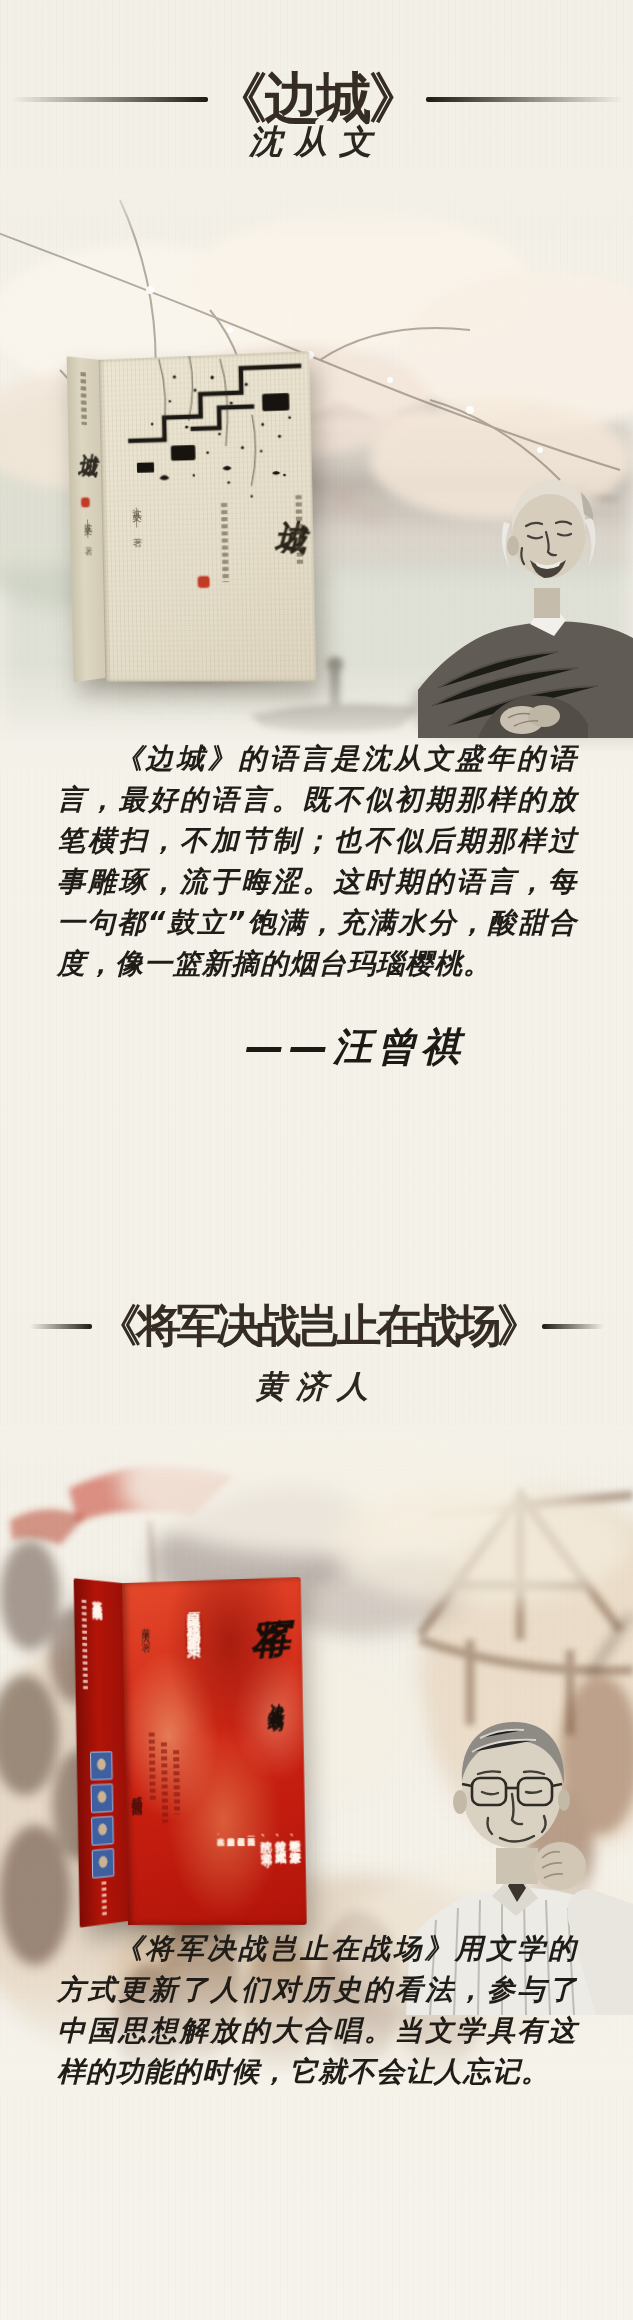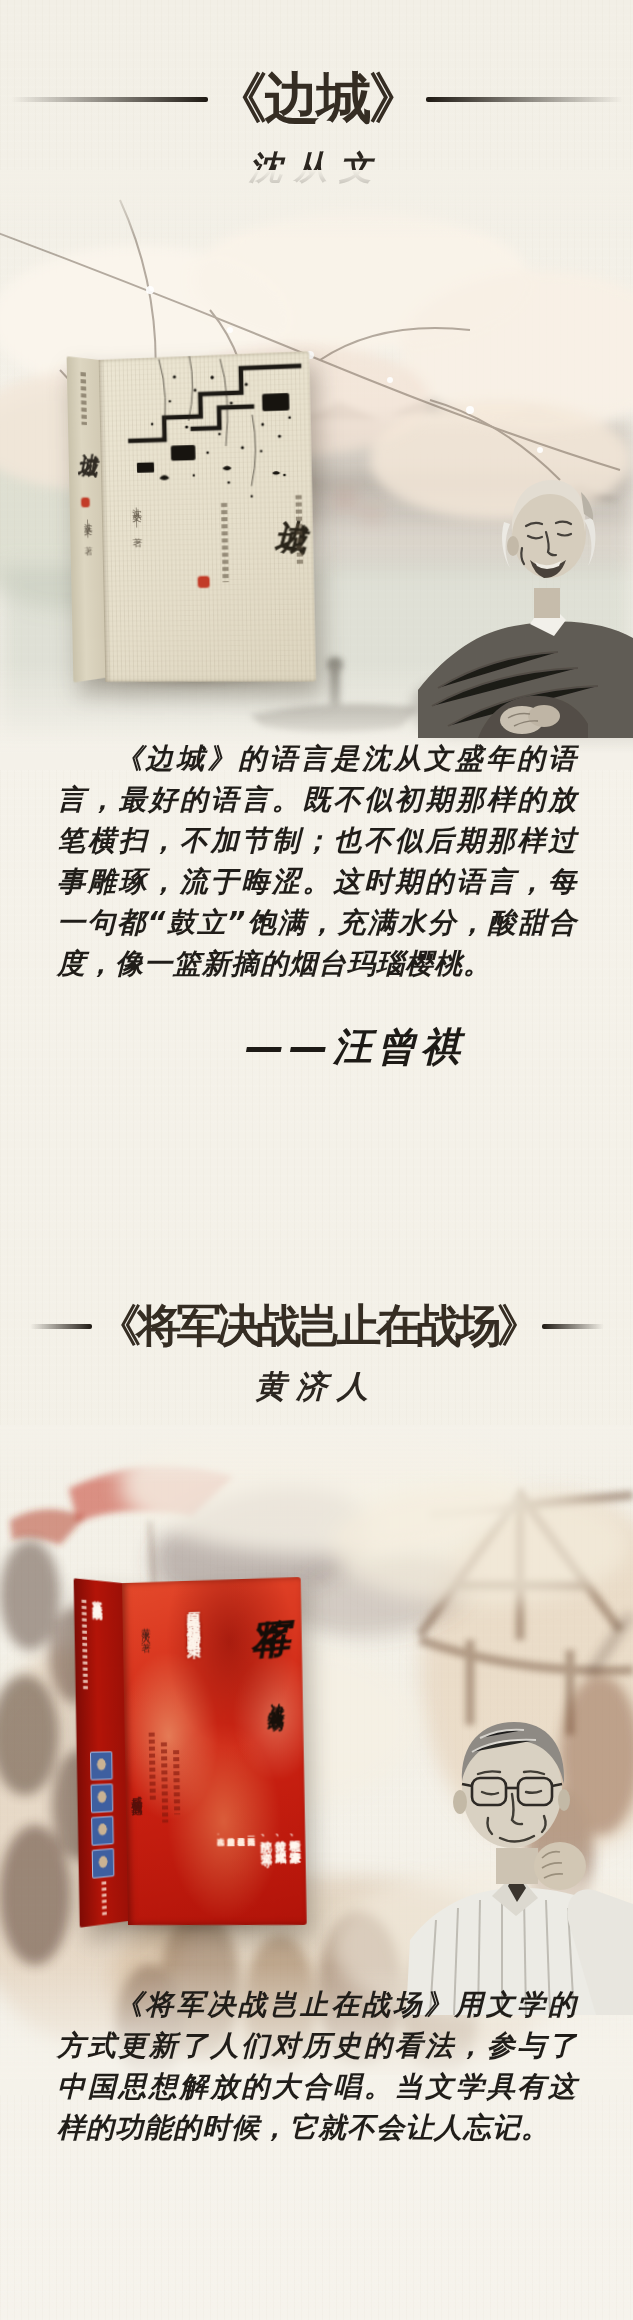--- a/index.html
+++ b/index.html
@@ -16,28 +16,28 @@
   .hdr-row{left:0;right:0;display:flex;align-items:center;justify-content:center;gap:5px;}
   .hline{height:5px;border-radius:2px;flex:0 0 auto;}
   .hline.l{background:linear-gradient(to right, rgba(22,17,11,0), rgba(22,17,11,.96));}
   .hline.r{background:linear-gradient(to left, rgba(22,17,11,0), rgba(22,17,11,.96));}
   .s1line{width:197px;} .s2line{width:62px;}
   .big-title{font-weight:900;color:#352d23;white-space:nowrap;
     text-shadow:0 1px 0 rgba(255,255,255,.4);}
   #title1{font-size:55px;letter-spacing:-3px;}
   #title2{font-size:45px;letter-spacing:-5px;}
   .calli{font-style:italic;font-weight:bold;color:#2b2620;text-align:center;left:0;right:0;}
-  #authorname1{top:146px;font-size:33px;letter-spacing:12px;}
+  #authorname1{top:120px;font-size:33px;letter-spacing:12px;}
   #authorname2{top:1366px;font-size:31px;letter-spacing:10px;}
   
   .quote{width:520px;left:41px;font-size:28px;line-height:41px;letter-spacing:1px;
     font-style:italic;font-weight:600;color:#201d19;text-indent:2.05em;text-align:justify;
     word-break:break-all;margin:16px;z-index:6;}
   #quote1{top:722px;}
-  #quote2{top:1968px;}
+  #quote2{top:1912px;}
   .attrib{left:0;right:0;text-align:right;font-style:italic;font-weight:bold;color:#1d1a16;
     letter-spacing:5px;z-index:6;margin-left:24px;}
   #attrib1{top:1020px;font-size:39px;padding-right:168px;}
   #attrib2{top:2188px;font-size:41px;padding-right:104px;}
   
   .scene{left:0;width:633px;z-index:1;}
   .fade{left:0;right:0;z-index:2;pointer-events:none;}
   
   .book{display:flex;z-index:4;filter:drop-shadow(6px 14px 12px rgba(60,50,35,.35));}
   .spine,.front{position:relative;overflow:hidden;}

